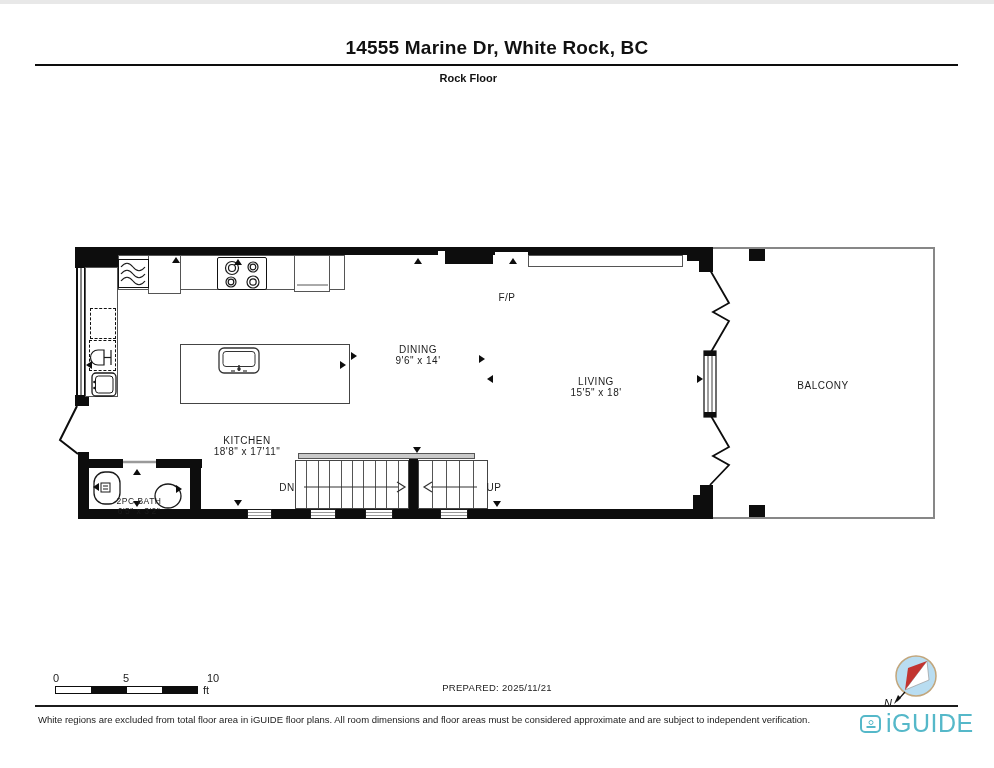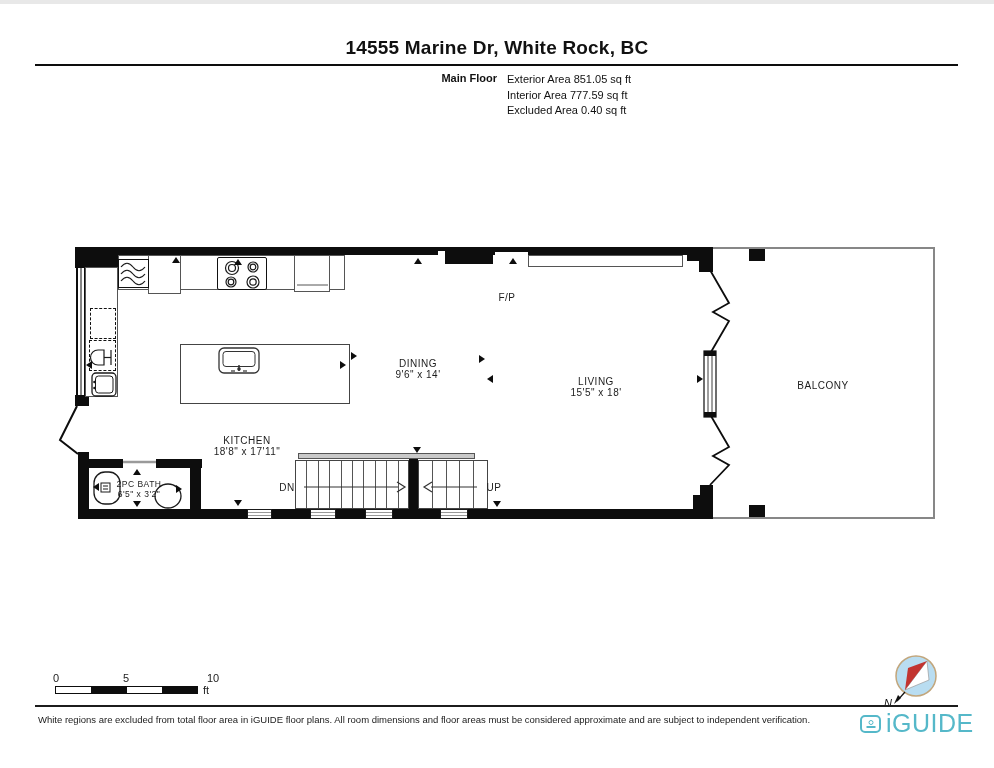--- a/index.html
+++ b/index.html
@@ -49,26 +49,21 @@
                     width:9px; height:1.8px; background:currentColor; }
   .logo-text { font-size:25px; letter-spacing:.5px; }
 </style>
 </head>
 <body>
 
 <div class="page">
 
   <div class="title">14555 Marine Dr, White Rock, BC</div>
   <div class="title-rule"></div>
-  <div class="floor-label">Main Floor</div>
-  <div class="area-lines">
-    <div>Exterior Area 851.05 sq ft</div>
-    <div>Interior Area 777.59 sq ft</div>
-    <div>Excluded Area 0.40 sq ft</div>
-  </div>
+  <div class="floor-label">Rock Floor</div>
 
   <div class="wall" style="left:75px;top:243px;width:638px;height:8px"></div>
   <div class="abs" style="left:438px;top:247px;width:8px;height:5px;background:#fff"></div>
   <div class="abs" style="left:495px;top:248px;width:33px;height:4px;background:#fff"></div>
   <div class="wall" style="left:75px;top:243px;width:43px;height:21px"></div>
   <div class="wall" style="left:445px;top:243px;width:48px;height:17px"></div>
   <div class="wall" style="left:687px;top:243px;width:26px;height:14px"></div>
   <div class="wall" style="left:699px;top:255px;width:14px;height:13px"></div>
   <div class="lwin" style="left:76px;top:264px;width:10px;height:128px"></div>
   <div class="wall" style="left:75px;top:391px;width:14px;height:11px"></div>
@@ -207,44 +202,45 @@
       <line x1="905" y1="688" x2="897" y2="697" stroke="#111" stroke-width="1.2"></line>
       <polygon points="894,700 901,694 898,691" fill="#111"></polygon>
       <text x="884" y="703" font-size="11" font-style="italic" fill="#111">N</text>
     </g>
   </svg>
 
   <div class="lbl" style="left:247px;top:431px">
     <div>KITCHEN</div>
     <div>18'8" x 17'11"</div>
   </div>
-  <div class="lbl" style="left:418px;top:354px">
+  <div class="lbl" style="left:418px;top:340px">
     <div>DINING</div>
     <div>9'6" x 14'</div>
   </div>
   <div class="lbl" style="left:596px;top:372px">
     <div>LIVING</div>
     <div>15'5" x 18'</div>
   </div>
   <div class="lbl" style="left:823px;top:376px">
     <div>BALCONY</div>
   </div>
-  <div class="lbl small" style="left:139px;top:475px">
+  <div class="lbl small" style="left:139px;top:492px">
     <div>2PC BATH</div>
     <div>6'5" x 3'2"</div>
   </div>
   <div class="lbl" style="left:507px;top:288px">F/P</div>
   <div class="lbl" style="left:287px;top:478px">DN</div>
   <div class="lbl" style="left:494px;top:478px">UP</div>
 
   <div class="scale-ticks" style="left:53px">0</div>
   <div class="scale-ticks" style="left:123px">5</div>
   <div class="scale-ticks" style="left:207px">10</div>
   <div class="scale-bar"></div>
   <div class="scale-unit">ft</div>
+  <div class="prepared">PREPARED: 2025/11/21</div>
 
   <div class="footer-rule"></div>
   <div class="disclaimer">White regions are excluded from total floor area in iGUIDE floor plans. All room dimensions and floor areas must be considered approximate and are subject to independent verification.</div>
   <div class="logo" style="color: rgb(85, 184, 201);">
     <span class="logo-icon">
       <span class="dot"></span>
         <span class="bar"></span>
     </span>
     <span class="logo-text">iGUIDE</span>
   </div>

